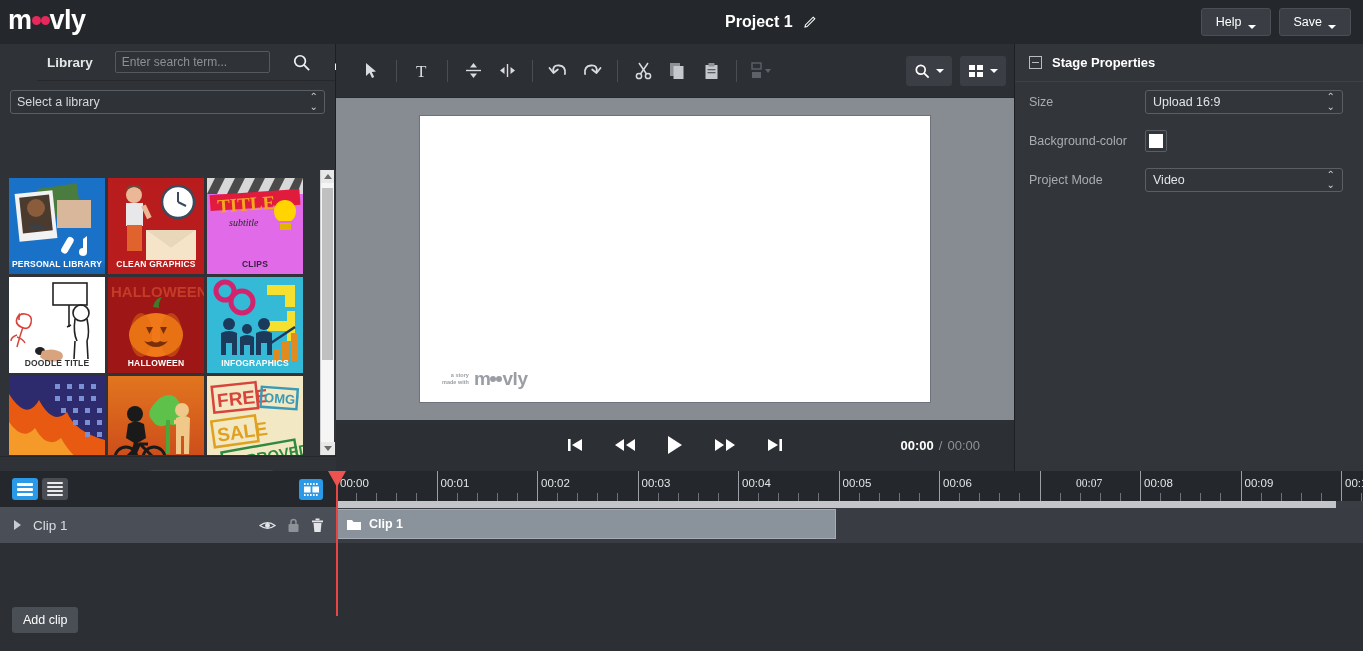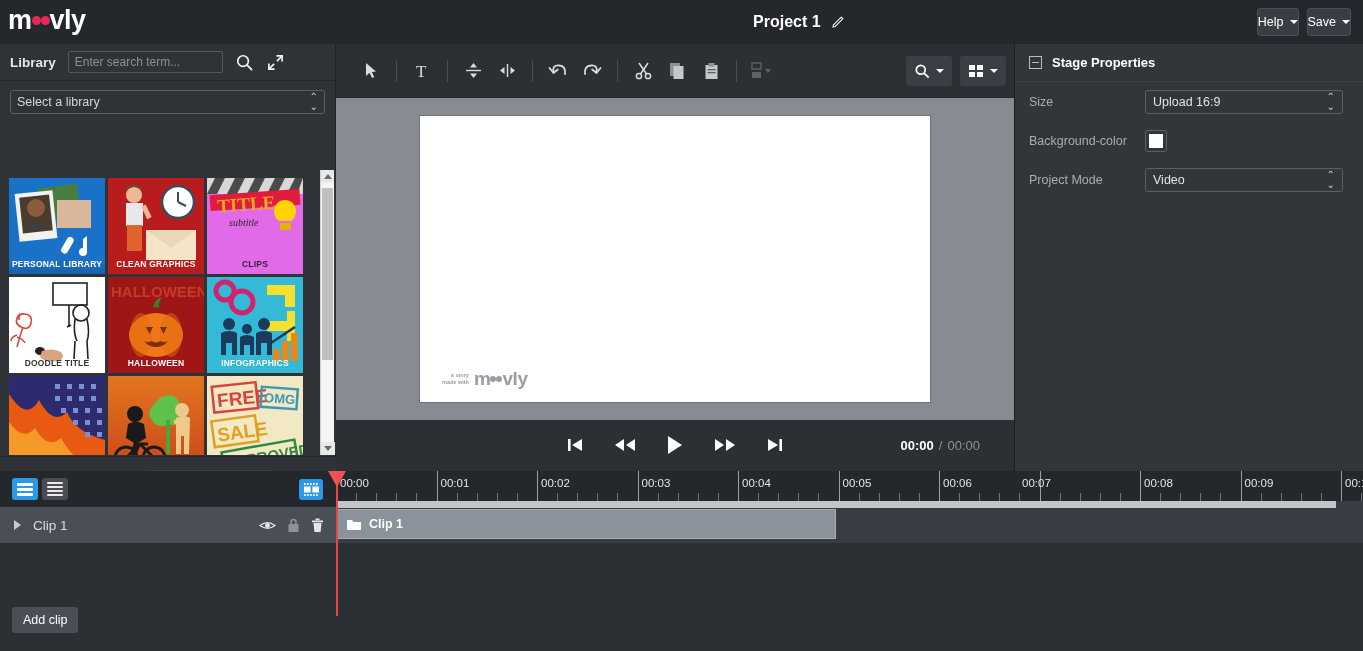--- a/index.html
+++ b/index.html
@@ -24,35 +24,36 @@
     position: relative; top: -4px; margin: 0 0px; }
   #project-title-wrap {
     flex: 1; display: flex; align-items: center; justify-content: center; gap: 10px;
   }
   #project-title { color: #fff; font-size: 16px; font-weight: bold; }
   #pencil-icon { color: #fff; font-size: 13px; display:inline-block; }
   #topbar-right { display: flex; gap: 8px; padding-right: 12px; }
   .top-btn {
     background: #3a3e44; color: #fff; font-size: 12.5px;
     border: 1px solid #4a4f56; border-radius: 3px;
-    padding: 6px 0; cursor: pointer; display: flex; align-items: center; gap: 6px;
+    padding: 6px 14px; cursor: pointer; display: flex; align-items: flex-end; gap: 6px;
   }
   .caret-down {
     width: 0; height: 0; border-left: 4px solid transparent; border-right: 4px solid transparent;
     border-top: 4px solid #ffffff; display: inline-block;
   }
 
   
   #library {
     position: absolute; left: 0; top: 44px; width: 336px; height: 427px;
     background: #2f3236; border-right: 1px solid #1d1f22;
   }
   #lib-header {
-    height: 37px; display: flex; align-items: center; padding: 0 10px; gap: 12px;
+    height: 37px; display: flex; align-items: center; padding: 0 10px; gap: 22px;
     border-bottom: 1px solid #26282c;
+    margin-left: 37px;
   }
   #lib-title { color: #e4e6e8; font-size: 13.5px; font-weight: bold; }
   #lib-search {
     flex: 1; background: transparent; border: 1px solid #55595f; border-radius: 2px;
     color: #cfd2d6; font-size: 12px; padding: 4px 6px; height: 22px;
     font-family: "Liberation Sans", sans-serif; max-width: 155px;
   }
   #lib-search::placeholder { color: #8c9197; }
   .lib-icon-btn { color: #f0f1f2; cursor: pointer; display:flex; align-items:center; }
   #lib-select-row { height: 41px; display: flex; align-items: center; padding: 0 10px; }
@@ -736,21 +737,21 @@
       <div class="rtick rminor" style="left: 542.7px;"></div>
       <div class="rtick rminor" style="left: 562.8px;"></div>
       <div class="rtick rminor" style="left: 582.9px;"></div>
       <div class="rtick rmajor" style="left: 603px;"></div>
       <div class="rlabel" style="left: 603px;">00:06</div>
       <div class="rtick rminor" style="left: 623.1px;"></div>
       <div class="rtick rminor" style="left: 643.2px;"></div>
       <div class="rtick rminor" style="left: 663.3px;"></div>
       <div class="rtick rminor" style="left: 683.4px;"></div>
       <div class="rtick rmajor" style="left: 703.5px;"></div>
-      <div class="rlabel" style="left: 682px;">00:07</div>
+      <div class="rlabel" style="left: 736px; font-family: Liberation Serif, serif;">00:07</div>
       <div class="rtick rminor" style="left: 723.6px;"></div>
       <div class="rtick rminor" style="left: 743.7px;"></div>
       <div class="rtick rminor" style="left: 763.8px;"></div>
       <div class="rtick rminor" style="left: 783.9px;"></div>
       <div class="rtick rmajor" style="left: 804px;"></div>
       <div class="rlabel" style="left: 804px;">00:08</div>
       <div class="rtick rminor" style="left: 824.1px;"></div>
       <div class="rtick rminor" style="left: 844.2px;"></div>
       <div class="rtick rminor" style="left: 864.3px;"></div>
       <div class="rtick rminor" style="left: 884.4px;"></div>

